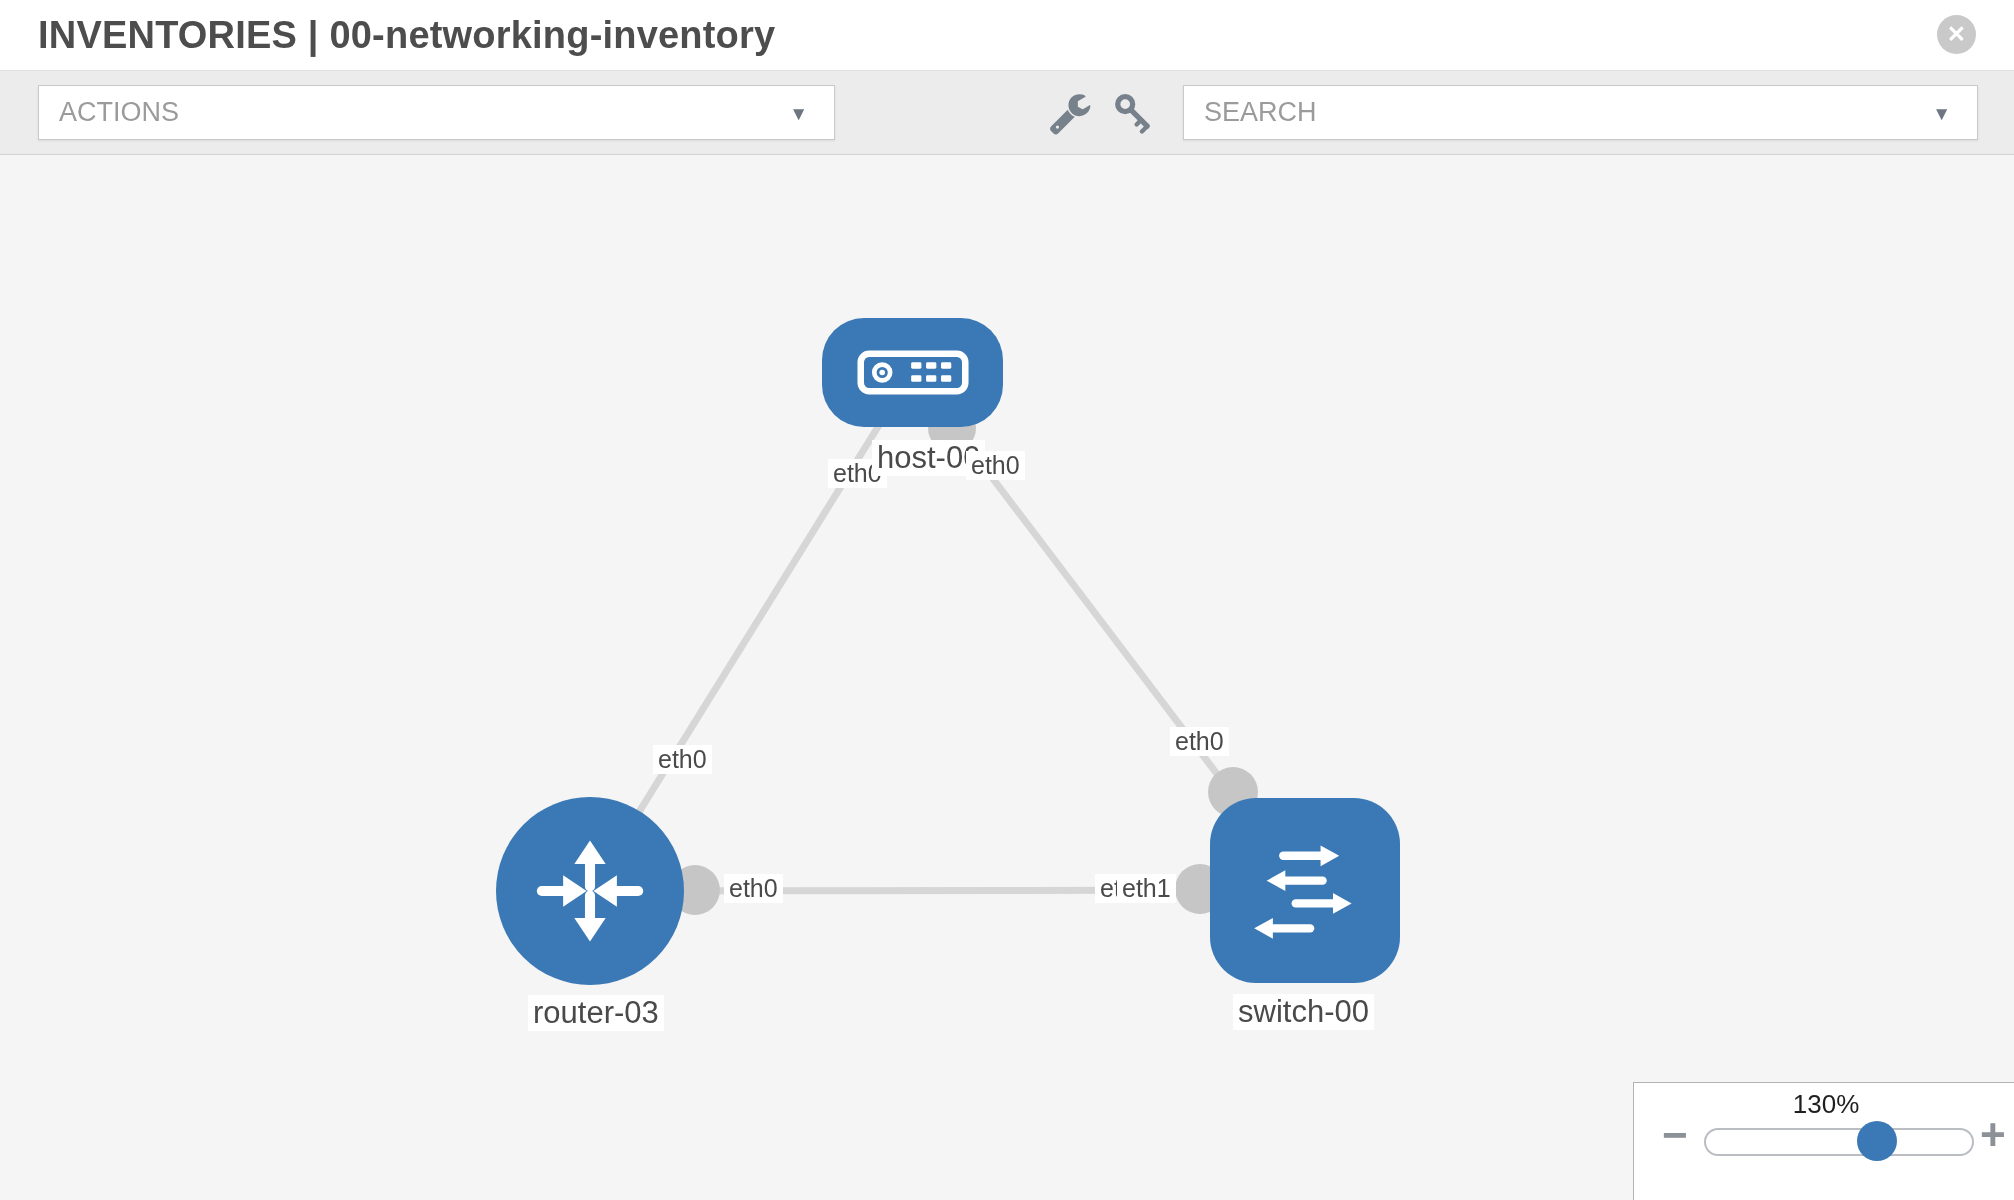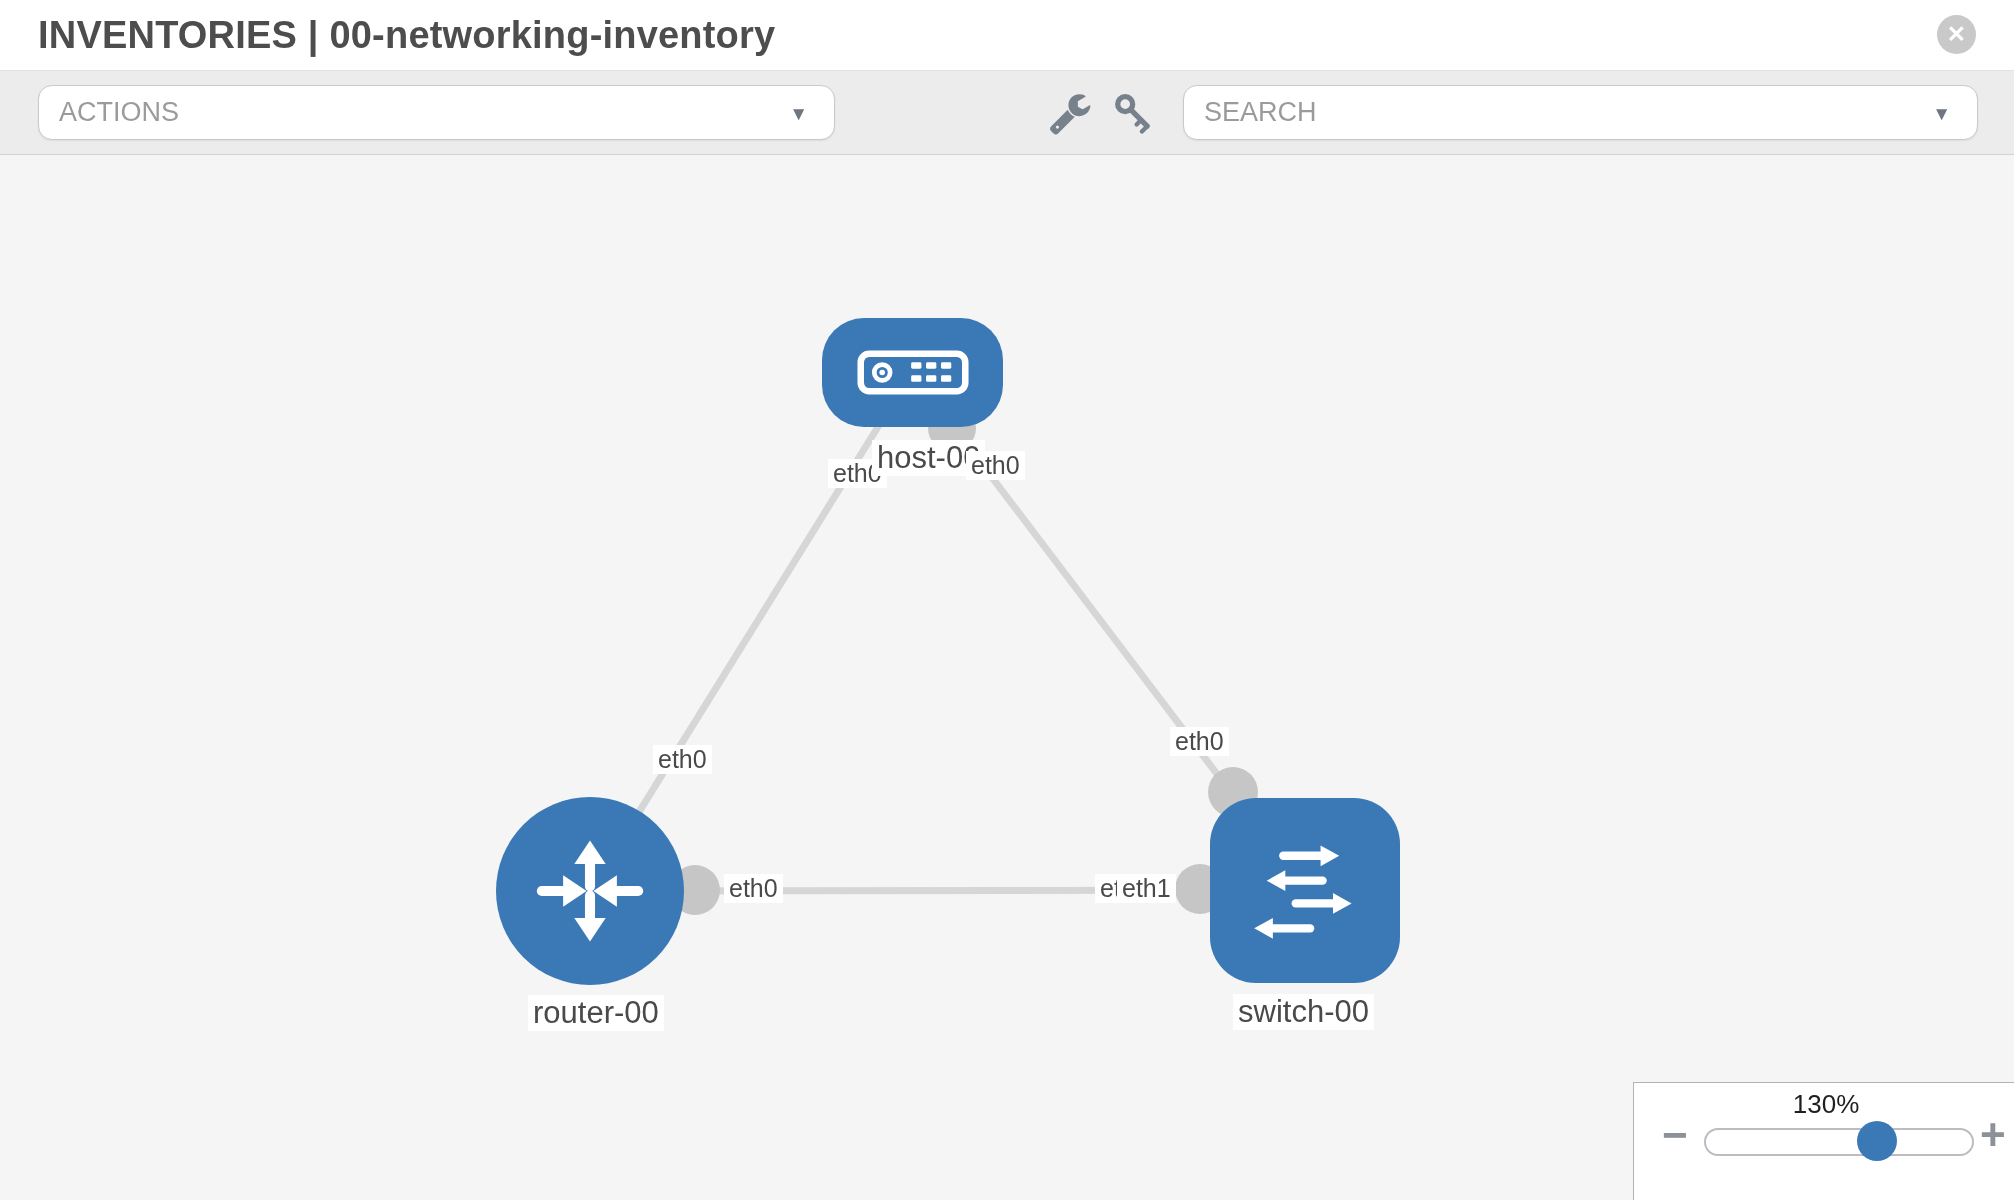--- a/index.html
+++ b/index.html
@@ -10,21 +10,21 @@
   .header { position:relative; height:71px; background:#fff; border-bottom:1px solid #e2e2e2; }
   .header-title { position:absolute; left:38px; top:0; line-height:70px;
     font-size:38px; font-weight:bold; color:#4d4d4d; letter-spacing:0.2px; }
   .close-btn { position:absolute; right:38px; top:15px; width:39px; height:39px;
     border-radius:50%; background:#c9c9c9; color:#fff; font-size:23px; font-weight:bold;
     text-align:center; line-height:39px; cursor:pointer; user-select:none; }
 
   
   .toolbar { position:relative; height:84px; background:#ececec; border-bottom:1px solid #d2d2d2; }
   .select-box { position:absolute; top:14px; height:55px; background:#fff;
-    border:1px solid #c9c9c9; border-radius:14px; font-size:27px; color:#9b9b9b;
+    border:1px solid #c9c9c9; border-radius:0; font-size:27px; color:#9b9b9b;
     line-height:53px; padding-left:20px; box-shadow:0 1px 2px rgba(0,0,0,0.07); cursor:pointer; }
   .actions-box { left:38px; width:797px; }
   .search-box { left:1183px; width:795px; }
   .caret { position:absolute; right:26px; top:1px; color:#6e7781; font-size:19px; line-height:53px; }
   .tool-icon { position:absolute; top:20px; width:44px; height:44px; cursor:pointer; }
   .wrench-pos { left:1048px; }
   .key-pos { left:1112px; }
 
   
   .canvas { position:relative; height:1045px; background:#f5f5f6; overflow:hidden; }
@@ -156,21 +156,21 @@
   <div class="chip node-label" style="left:872px; top:285px;">host-00</div>
   <div class="chip if-label" style="left:966px; top:296px;">eth0</div>
 
   <div class="chip if-label" style="left:653px; top:590px;">eth0</div>
   <div class="chip if-label" style="left:1170px; top:572px;">eth0</div>
 
   <div class="chip if-label" style="left:724px; top:719px;">eth0</div>
   <div class="chip if-label" style="left:1095px; top:719px;">eth1</div>
   <div class="chip if-label chip-front" style="left:1117px; top:719px;">eth1</div>
 
-  <div class="chip node-label" style="left:528px; top:840px;">router-00</div>
+  <div class="chip node-label" style="left:528px; top:840px;">router-03</div>
   <div class="chip node-label" style="left:1233px; top:839px;text-align:center;">switch-00</div>
 
   <div class="zoom-panel" style="left:1620px; top:927px;">
     <div class="zoom-level">130%</div>
     <div class="zoom-minus">−</div>
     <div class="zoom-track">
       <div class="zoom-thumb"></div>
     </div>
     <div class="zoom-plus">+</div>
   </div>

